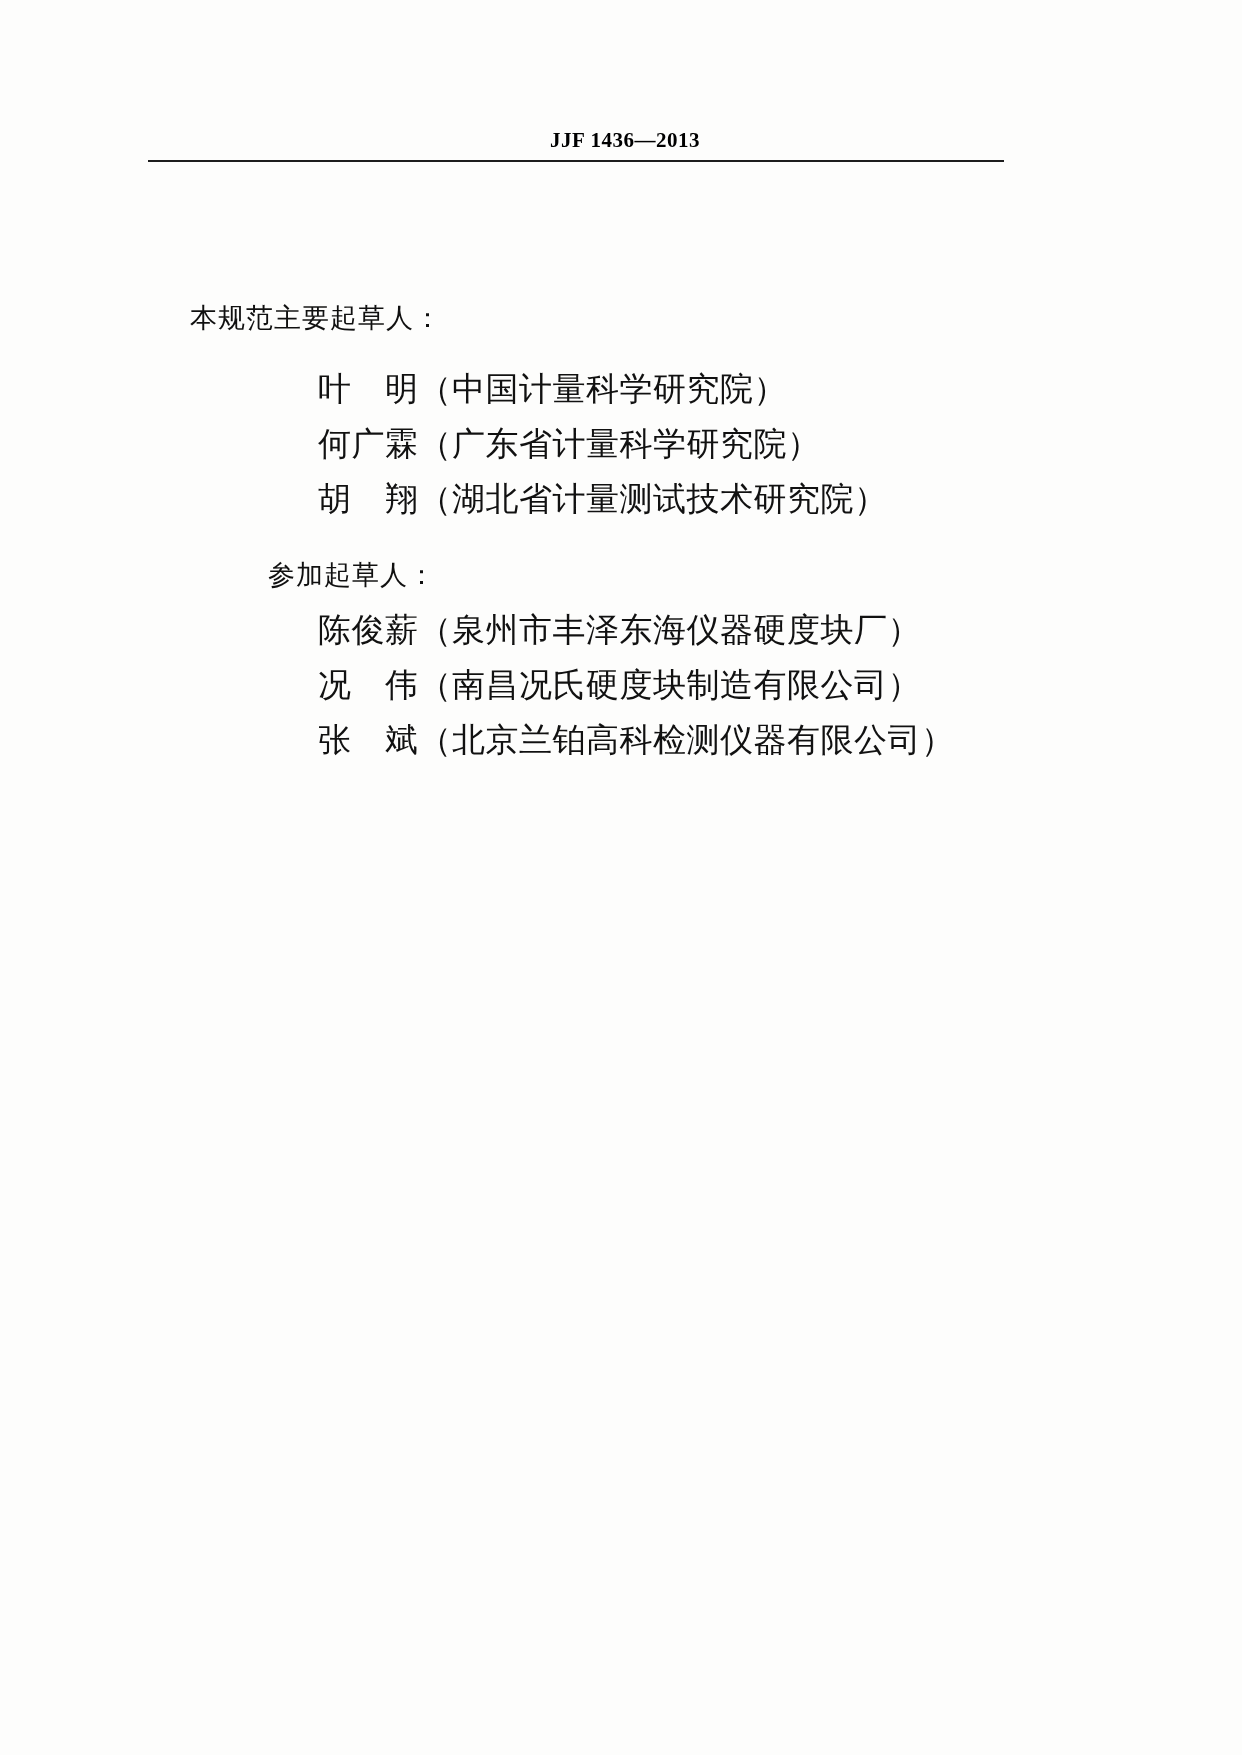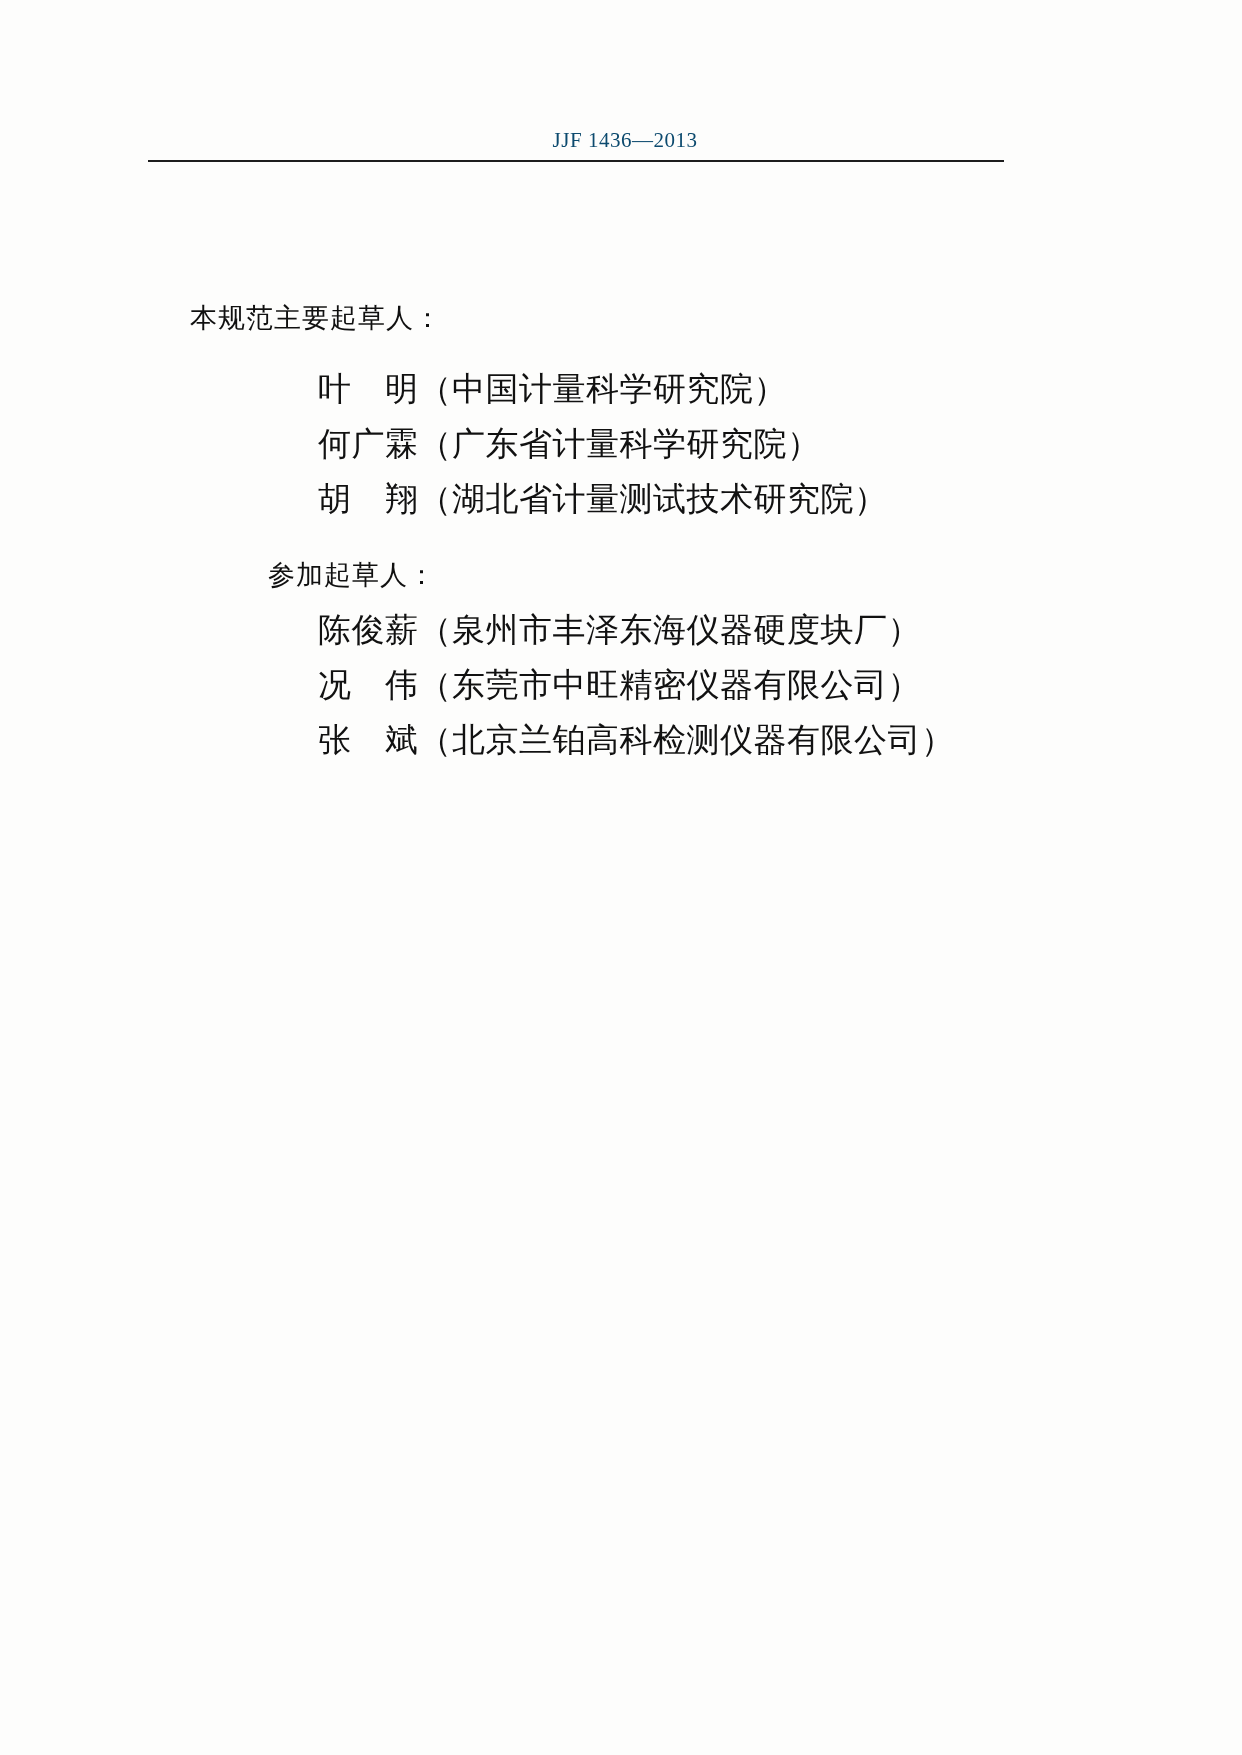--- a/index.html
+++ b/index.html
@@ -18,24 +18,24 @@
   }
   .header {
     position: absolute;
     top: 128px;
     left: 150px;
     width: 950px;
     text-align: center;
   }
   .header-text {
     font-family: "Liberation Serif", serif;
-    font-weight: normal;
+    font-weight: bold;
     font-size: 21px;
     letter-spacing: 0.5px;
-    color: #0c4a6e;
+    color: #000000;
   }
   .header-rule {
     position: absolute;
     top: 160px;
     left: 148px;
     width: 856px;
     height: 2px;
     background: #1d1d1d;
   }
   .content {
@@ -85,18 +85,18 @@
 
     <div class="section-title title-main">本规范主要起草人：</div>
 
     <div class="entry">叶　明（中国计量科学研究院）</div>
     <div class="entry">何广霖（广东省计量科学研究院）</div>
     <div class="entry">胡　翔（湖北省计量测试技术研究院）</div>
 
     <div class="section-title title-sub">参加起草人：</div>
 
     <div class="entry">陈俊薪（泉州市丰泽东海仪器硬度块厂）</div>
-    <div class="entry">况　伟（东莞市中旺精密仪器有限公司）</div>
+    <div class="entry">况　伟（南昌况氏硬度块制造有限公司）</div>
     <div class="entry">张　斌（北京兰铂高科检测仪器有限公司）</div>
 
   </div>
 
 </div>
 
 </body></html>

